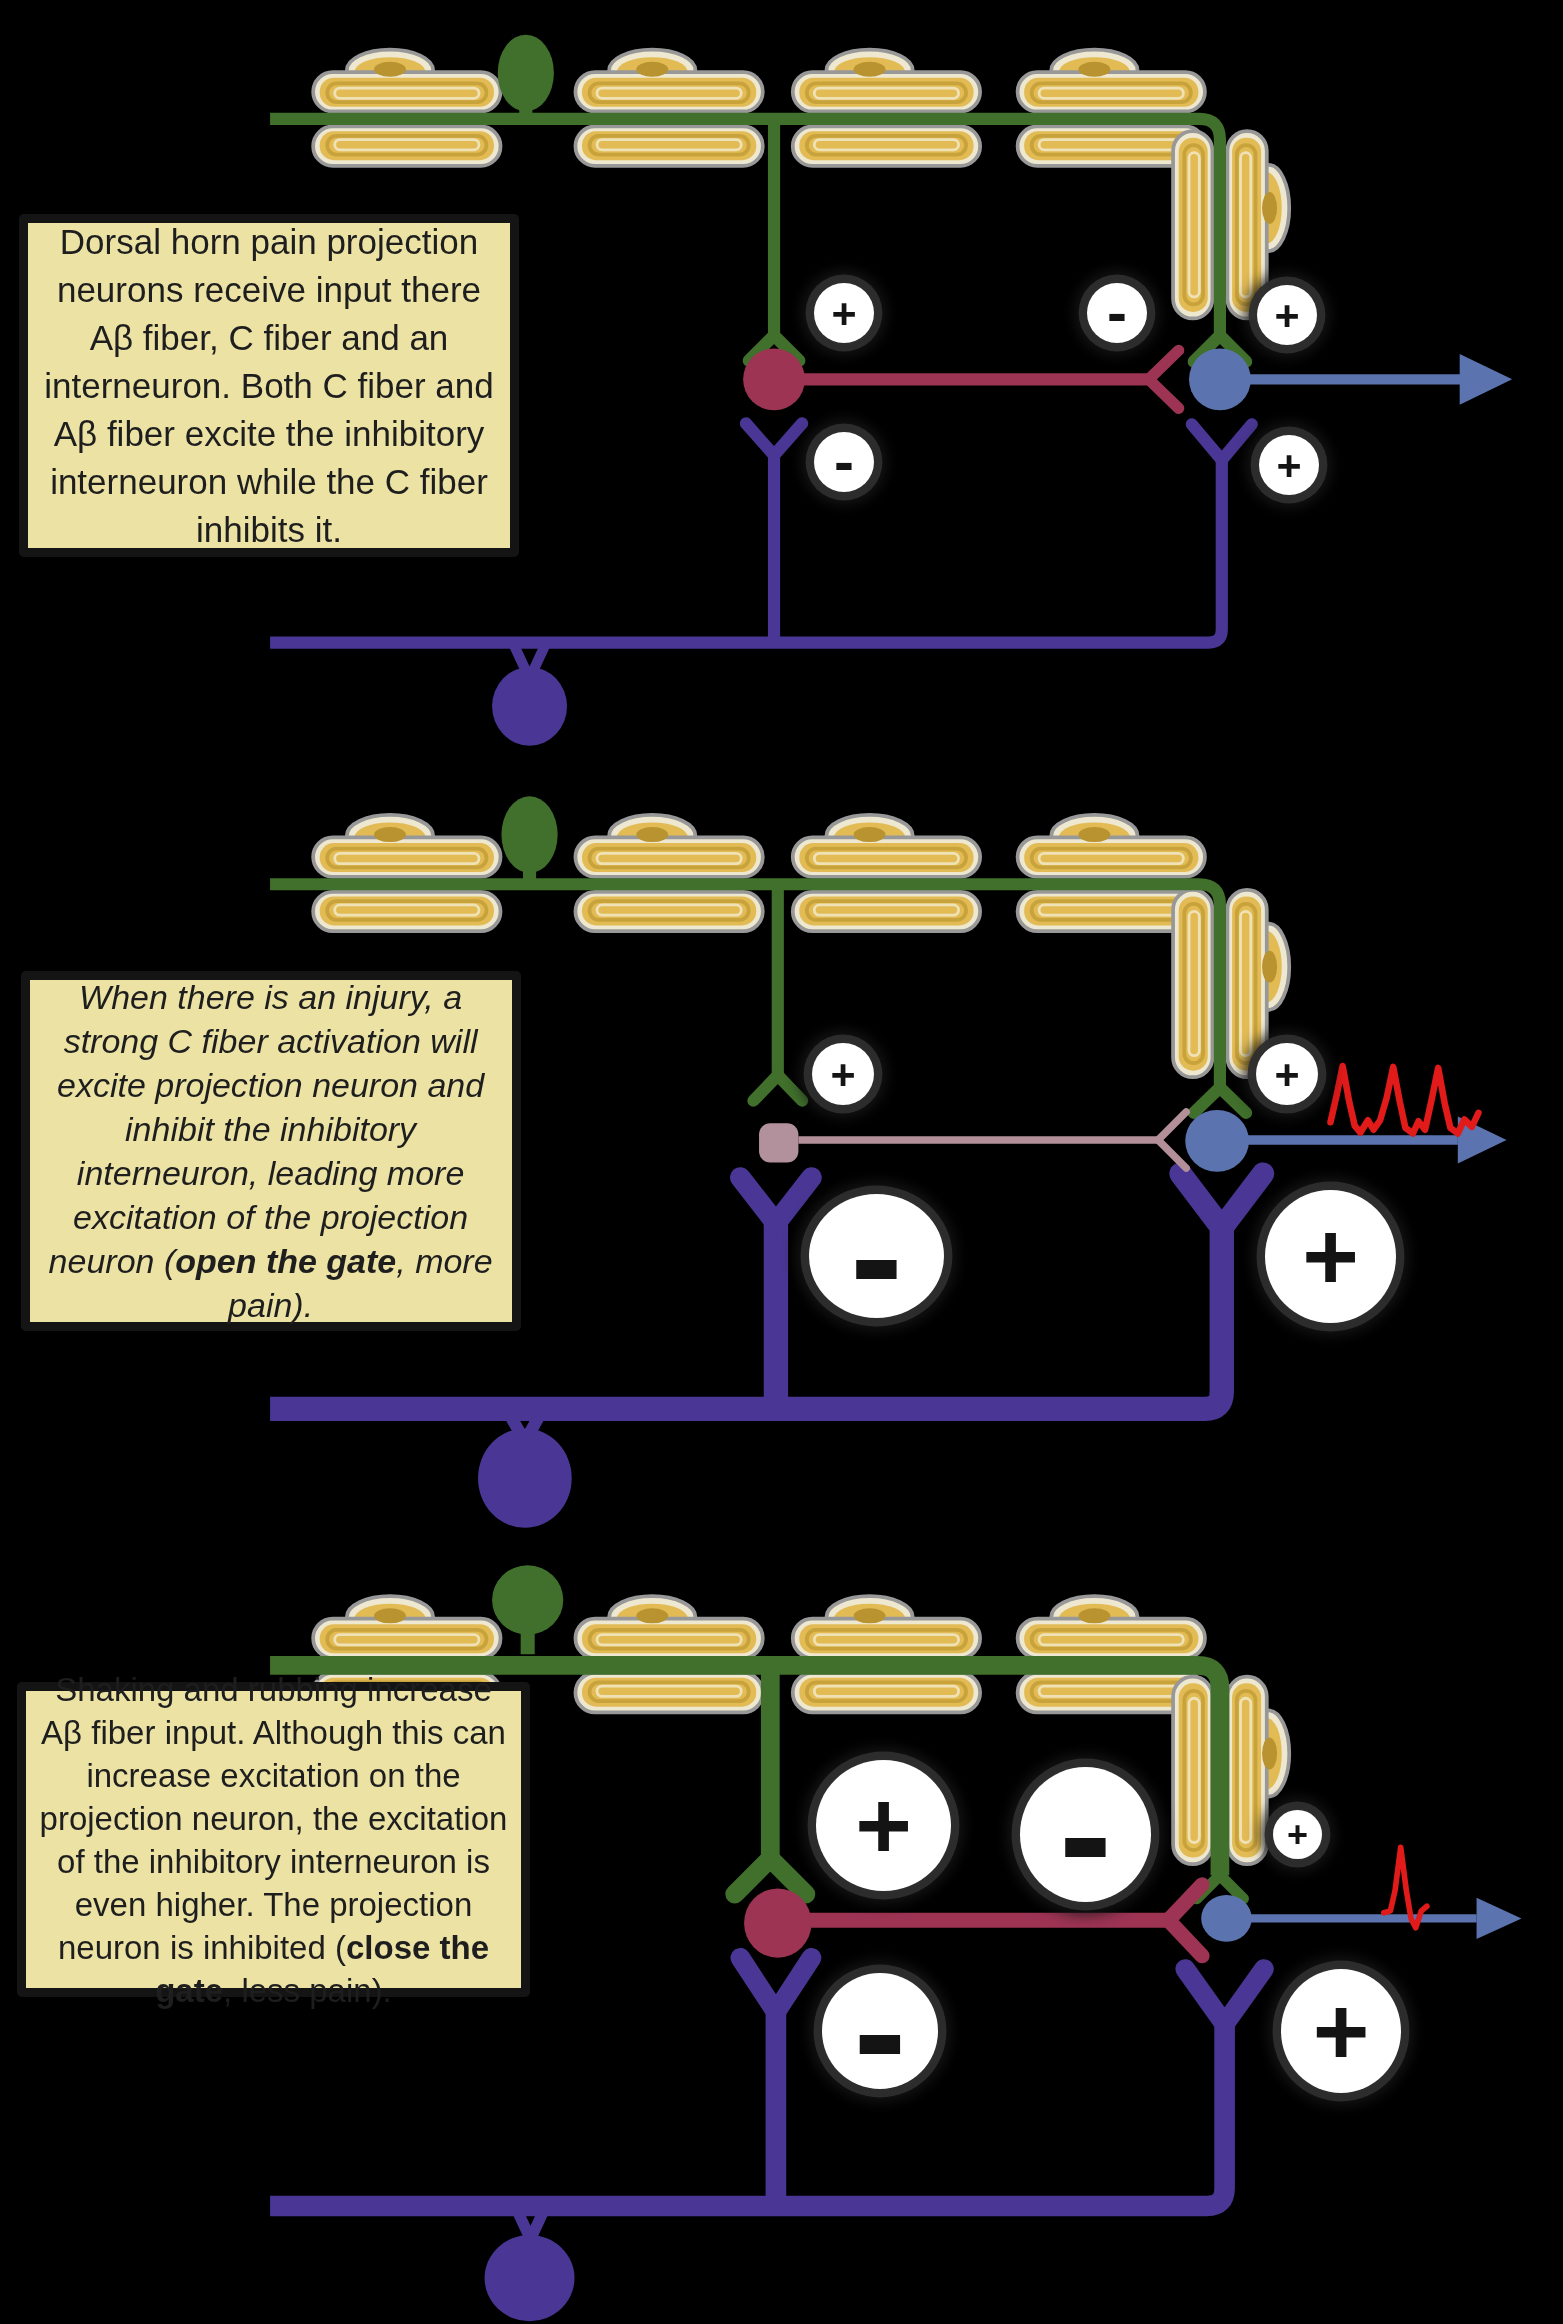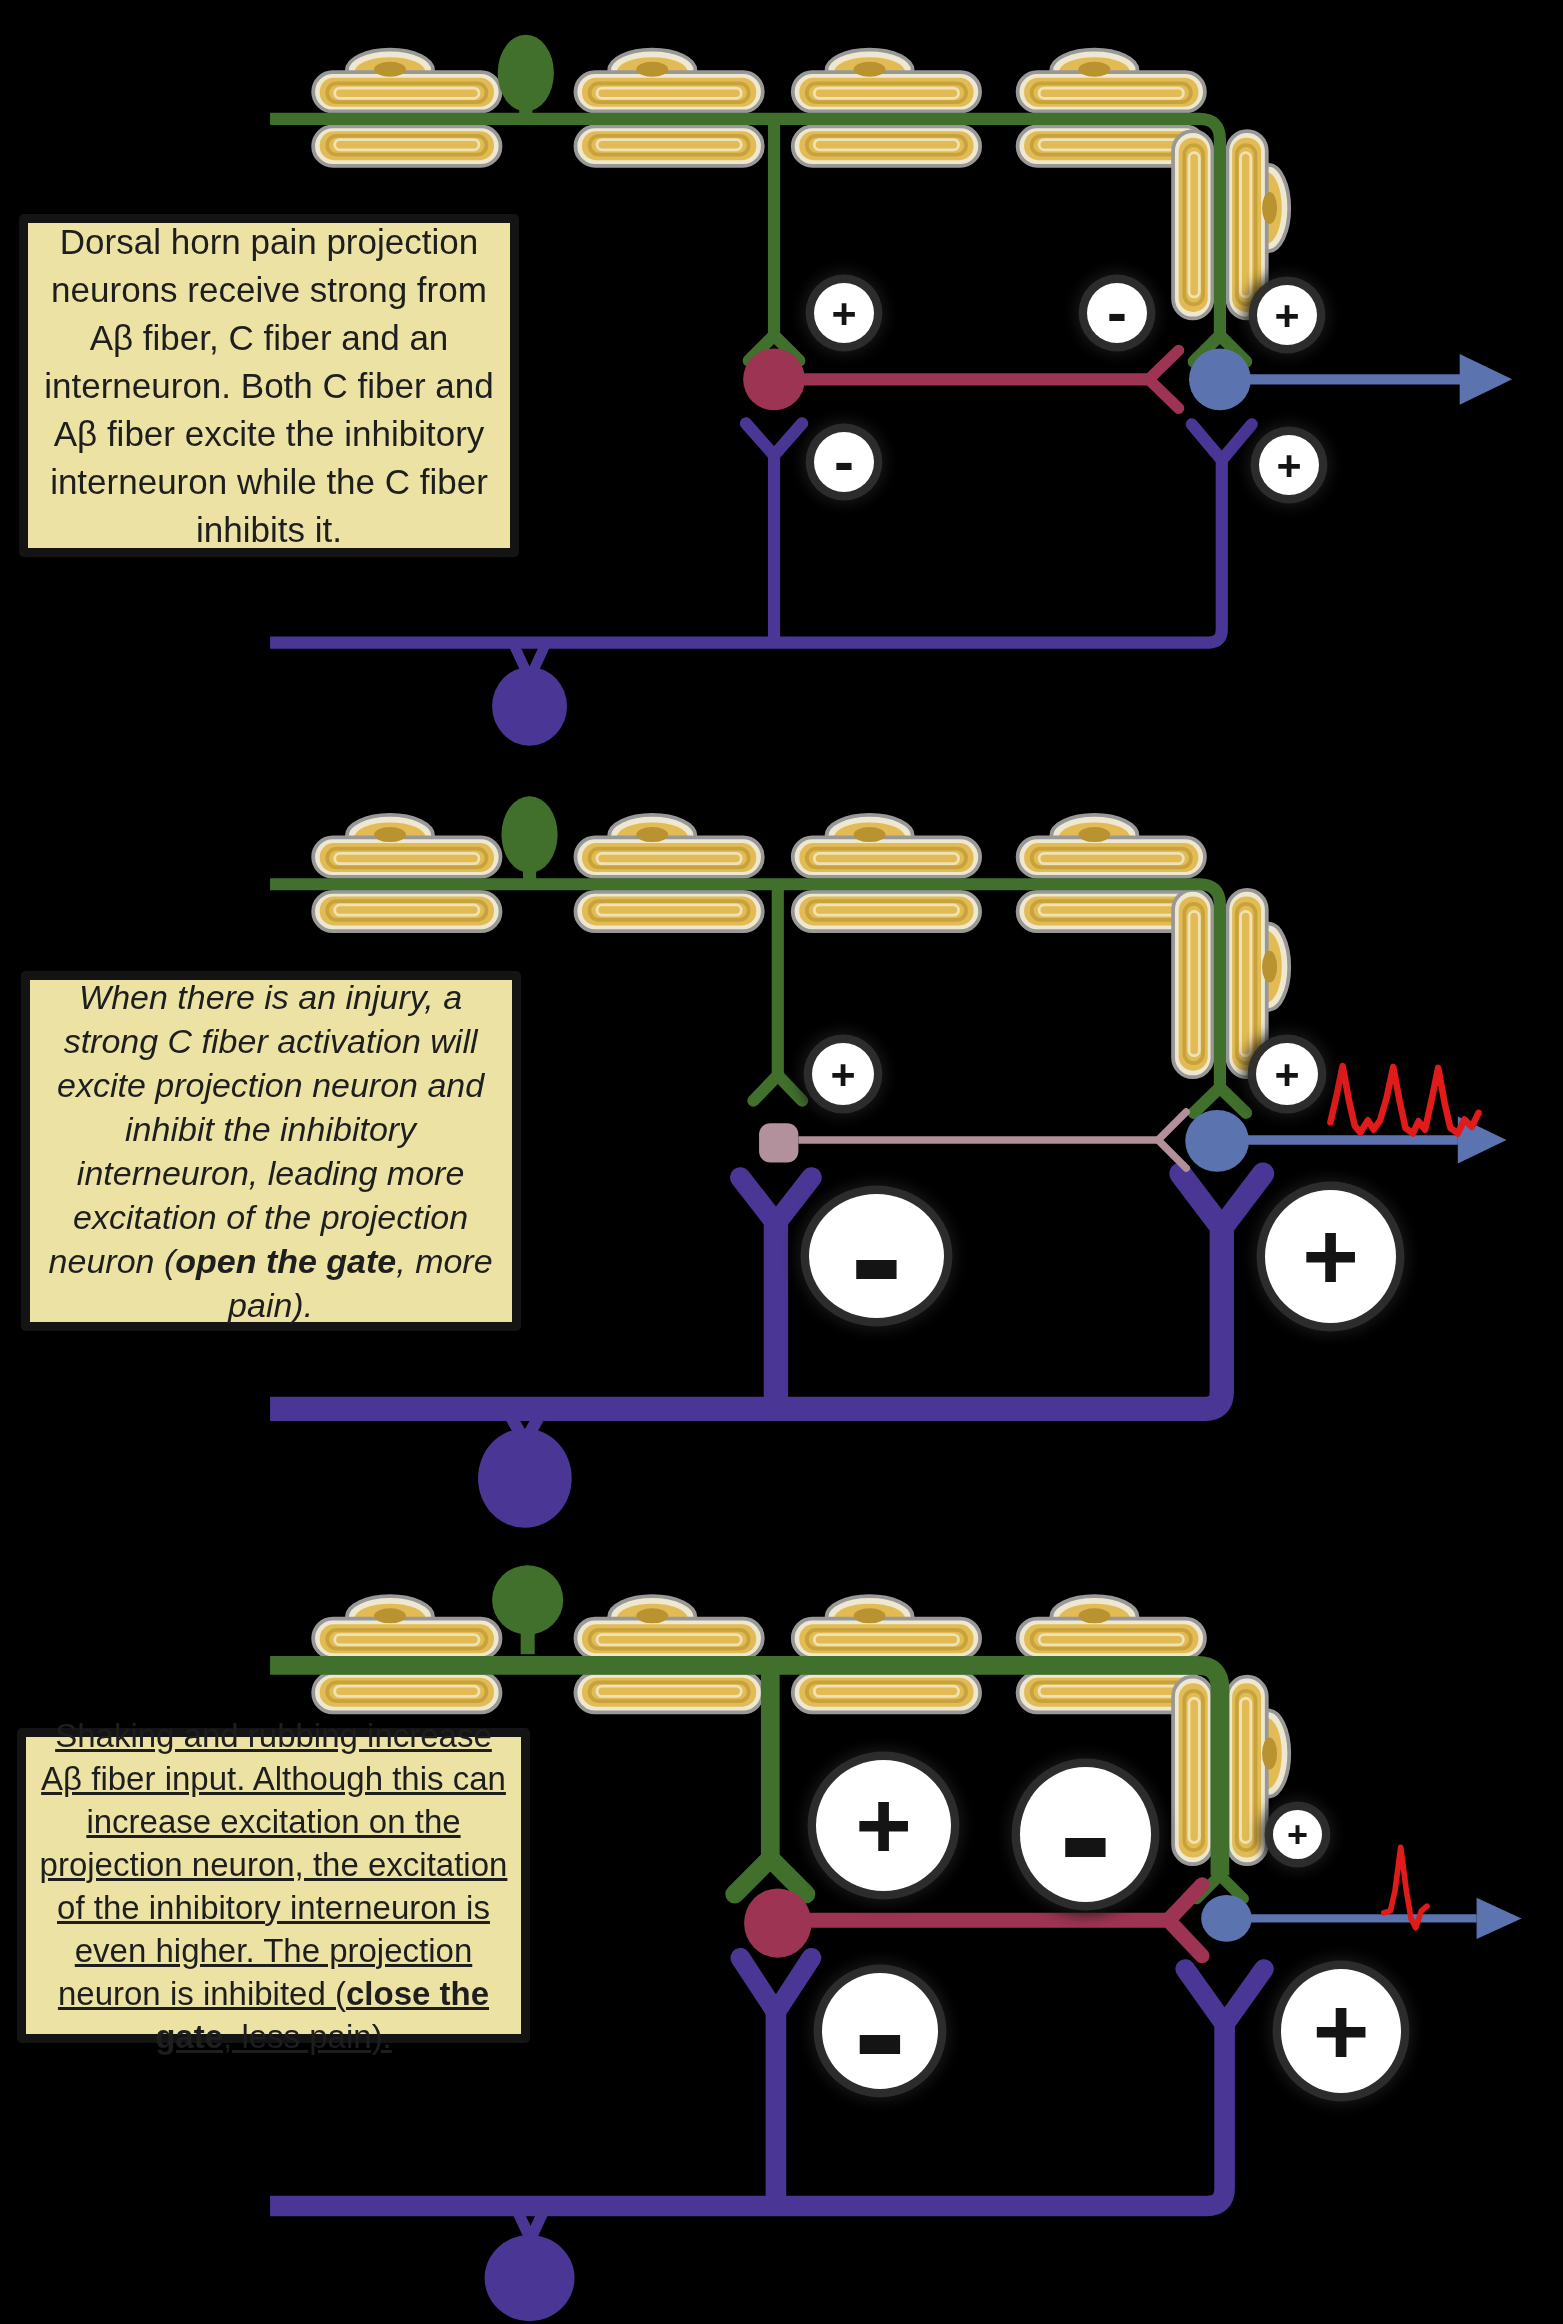--- a/index.html
+++ b/index.html
@@ -7,21 +7,21 @@
          font-family:"Liberation Sans", sans-serif;}
   .stage svg{position:absolute;left:0;top:0;}
 
   .caption-box{position:absolute;box-sizing:border-box;background:#ebe2a4;
     border:9.4px solid #141414;border-radius:4.7px;color:#1e1e1e;
     display:flex;align-items:center;justify-content:center;text-align:center;
     padding:3.7px 5.6px;}
   .caption-box .bold{font-weight:700;}
   #box1{left:19px;top:214px;width:500px;height:343px;font-size:35px;line-height:48px;}
   #box2{left:20.6px;top:971px;width:500px;height:360px;font-size:34px;line-height:44px;font-style:italic;}
-  #box3{left:17px;top:1728px;width:513px;height:315px;font-size:33px;line-height:43px;text-decoration:underline;}
+  #box3{left:17px;top:1682px;width:513px;height:315px;font-size:33px;line-height:43px;}
 
   .sign{position:absolute;background:#ffffff;border-radius:50%;
     display:flex;align-items:center;justify-content:center;
     color:#141414;font-weight:700;font-size:43px;line-height:1;
     box-shadow:0 0 0 8.4px rgba(46,46,46,.95), 0 0 13px 13px rgba(25,25,25,.8);}
   .sign.minus{font-size:60px;}
   .sign.big{font-size:97px;}
   .sign.big.minus{font-size:159px;}
 </style>
 </head>
@@ -135,21 +135,21 @@
 
     <ellipse cx="1309" cy="2048" rx="27" ry="25" fill="#5b73ae"></ellipse>
     <path d="M1335,2048 H1576" stroke="#5b73ae" stroke-width="9"></path>
     <polygon points="1576,2026 1624,2048 1576,2070" fill="#5b73ae"></polygon>
 
     <path d="M1477,2042 L1484,2040 L1489,2018 L1495,1972 L1501,2018 L1506,2048 L1511,2058 L1517,2040 L1523,2035" fill="none" stroke="#e11a1a" stroke-width="6" stroke-linejoin="round" stroke-linecap="round"></path>
   </g>
 </svg>
 
 <div class="caption-box" id="box1">
-  <div><span>Dorsal horn pain projection neurons receive strong from Aβ fiber, C fiber and an interneuron. Both C fiber and Aβ fiber excite the inhibitory interneuron while the C fiber inhibits it.</span><span class="bold"></span><span></span></div>
+  <div><span>Dorsal horn pain projection neurons receive input there Aβ fiber, C fiber and an interneuron. Both C fiber and Aβ fiber excite the inhibitory interneuron while the C fiber inhibits it.</span><span class="bold"></span><span></span></div>
 </div>
 <div class="caption-box" id="box2">
   <div><span>When there is an injury, a strong C fiber activation will excite projection neuron and inhibit the inhibitory interneuron, leading more excitation of the projection neuron (</span><span class="bold">open the gate</span><span>, more pain).</span></div>
 </div>
 <div class="caption-box" id="box3">
   <div><span>Shaking and rubbing increase Aβ fiber input. Although this can increase excitation on the projection neuron, the excitation of the inhibitory interneuron is even higher. The projection neuron is inhibited (</span><span class="bold">close the gate</span><span>, less pain).</span></div>
 </div>
 
 <div class="sign" style="left:814px;top:283px;width:60px;height:60px;">+</div>
 <div class="sign minus" style="left:814px;top:432px;width:60px;height:60px;">-</div>

